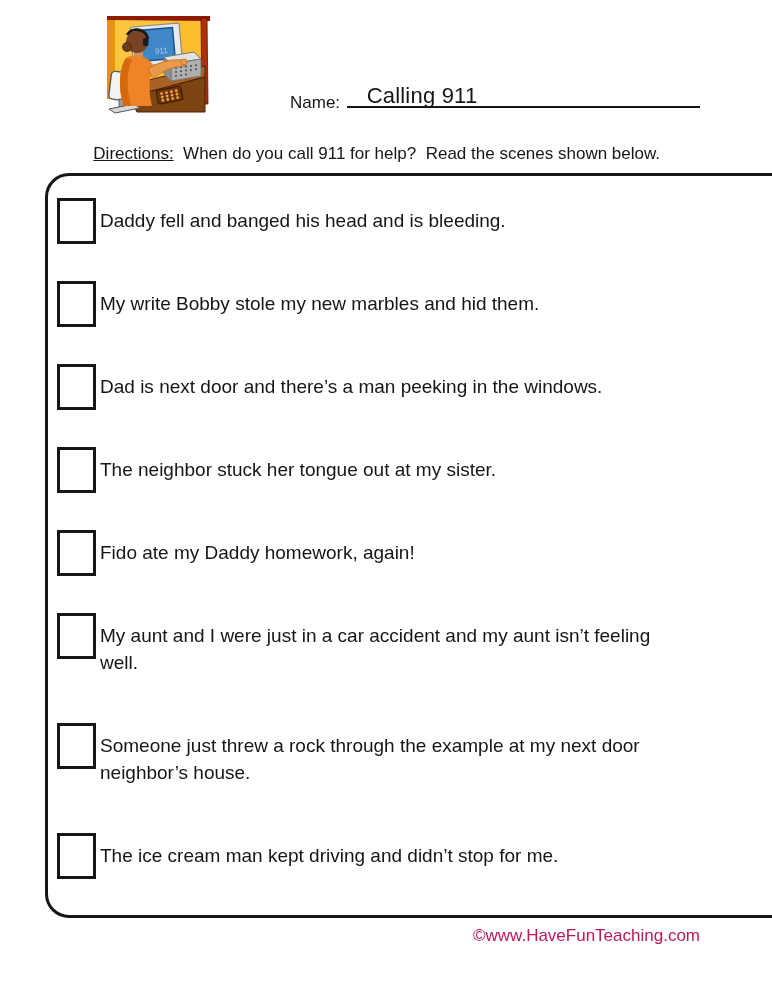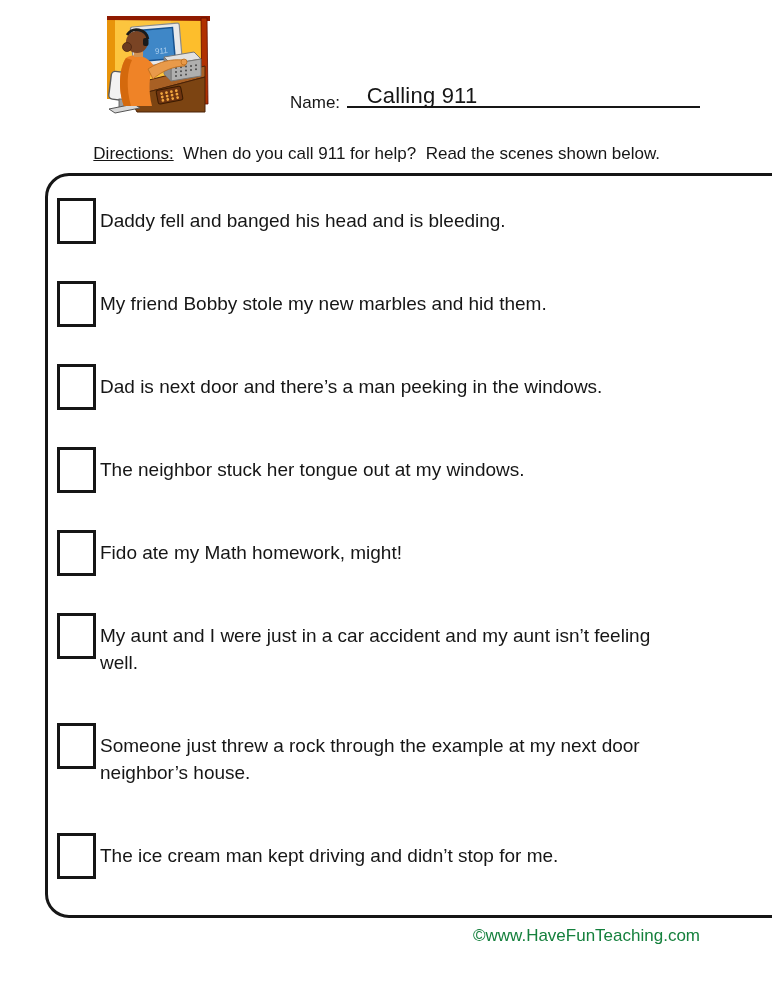--- a/index.html
+++ b/index.html
@@ -55,21 +55,21 @@
   }
   .scene-text {
     display: block; width: 588px;
     font-size: 19px; line-height: 27px;
     padding-top: 9px;
   }
 
   
   .footer {
     position: absolute; right: 72px; top: 926px;
-    font-size: 17px; color: #15803d;
+    font-size: 17px; color: #be185d;
   }
 </style>
 </head>
 <body>
 
 <div class="page">
 
   <svg class="clipart" viewBox="0 0 106 99" width="106" height="99" xmlns="http://www.w3.org/2000/svg">
 
     <rect x="3" y="1" width="99" height="82" fill="#FDBE2C"></rect>
@@ -164,36 +164,36 @@
 
   <div class="scenes-box">
 
     <div class="scene-item">
       <div class="checkbox"></div>
       <span class="scene-text">Daddy fell and banged his head and is bleeding.</span>
     </div>
 
     <div class="scene-item">
       <div class="checkbox"></div>
-      <span class="scene-text">My friend Bobby stole my new marbles and hid them.</span>
+      <span class="scene-text">My write Bobby stole my new marbles and hid them.</span>
     </div>
 
     <div class="scene-item">
       <div class="checkbox"></div>
       <span class="scene-text">Dad is next door and there’s a man peeking in the windows.</span>
     </div>
 
     <div class="scene-item">
       <div class="checkbox"></div>
-      <span class="scene-text">The neighbor stuck her tongue out at my windows.</span>
-    </div>
-
-    <div class="scene-item">
-      <div class="checkbox"></div>
-      <span class="scene-text">Fido ate my Math homework, might!</span>
+      <span class="scene-text">The neighbor stuck her tongue out at my sister.</span>
+    </div>
+
+    <div class="scene-item">
+      <div class="checkbox"></div>
+      <span class="scene-text">Fido ate my Daddy homework, again!</span>
     </div>
 
     <div class="scene-item">
       <div class="checkbox"></div>
       <span class="scene-text">My aunt and I were just in a car accident and my aunt isn’t feeling well.</span>
     </div>
 
     <div class="scene-item">
       <div class="checkbox"></div>
       <span class="scene-text">Someone just threw a rock through the example at my next door neighbor’s house.</span>

